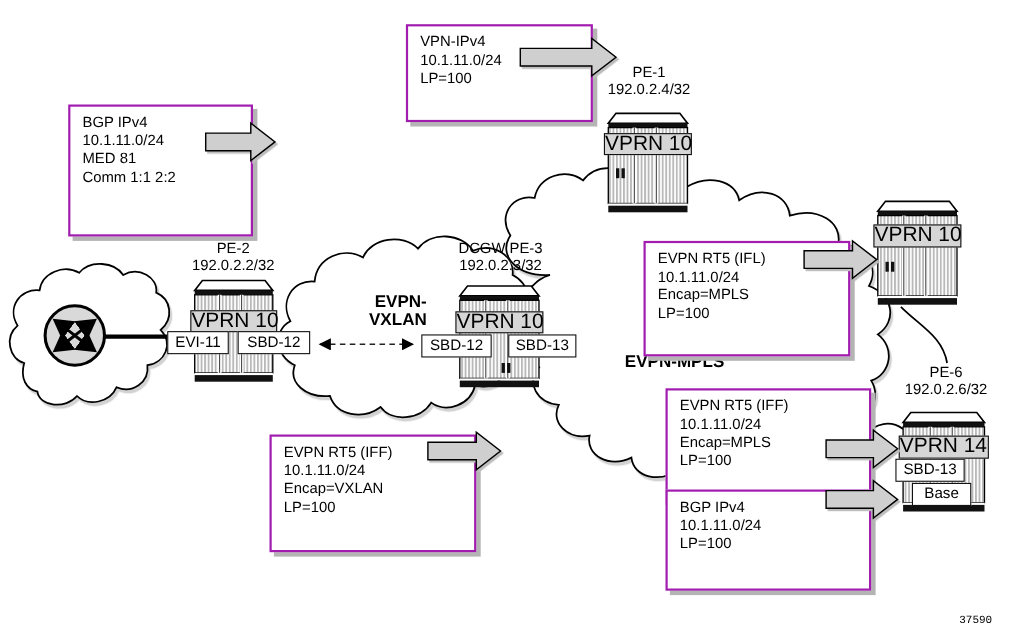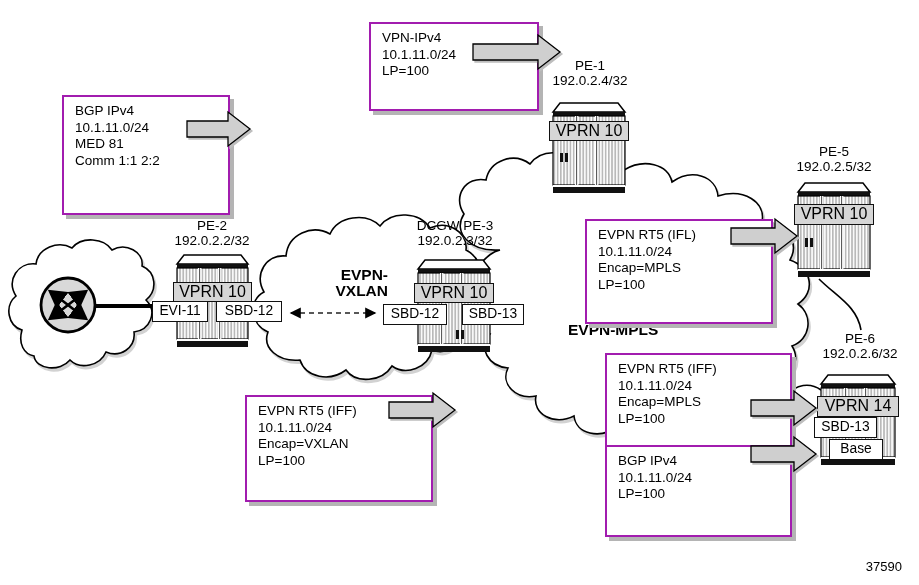--- a/index.html
+++ b/index.html
@@ -6,25 +6,25 @@
   #stage{position:relative;width:919px;height:585px;background:#fff;overflow:hidden;
          font-family:"Liberation Sans",sans-serif;color:#000;}
   svg{position:absolute;left:0;top:0;}
   .callout{position:absolute;background:#fff;border:2px solid #a21caf;
            box-shadow:4px 4px 0 #b4b4b4;padding:6px 0 12px 11px;z-index:30;}
   .cl{font-size:13.5px;line-height:16.6px;white-space:nowrap;}
   .node-label{position:absolute;width:140px;text-align:center;font-size:13.5px;
               line-height:14.6px;z-index:40;white-space:nowrap;}
   .cloud-label{position:absolute;font-weight:bold;font-size:15.5px;line-height:16px;
                text-align:right;z-index:25;white-space:nowrap;}
-  .band{position:absolute;border:1.6px solid #111;background:#d6d6d6;text-align:center;
-        font-size:16px;z-index:35;white-space:nowrap;box-sizing:border-box;}
+  .band{position:absolute;border:1.6px solid #111;background:#d6d6d6;text-align:left;
+        font-size:19px;z-index:35;white-space:nowrap;box-sizing:border-box;}
   .tag{position:absolute;border:1.8px solid #111;background:#fff;text-align:center;
        font-size:13.8px;z-index:36;white-space:nowrap;box-sizing:border-box;}
-  .fig-num{position:absolute;font-size:13px;z-index:40;}
+  .fig-num{position:absolute;font-size:10px;z-index:40;font-family:Liberation Mono, monospace;}
   #arrow-layer{z-index:50;pointer-events:none;}
   #under-layer{z-index:10;}
 </style>
 </head>
 <body>
 
 <div id="stage">
 
   <svg id="under-layer" width="919" height="585" viewBox="0 0 919 585">
     <defs>
@@ -186,24 +186,20 @@
     <div>192.0.2.2/32</div>
   </div>
   <div class="node-label" style="left:385px;top:219px">
     <div>DCGW PE-3</div>
     <div>192.0.2.3/32</div>
   </div>
   <div class="node-label" style="left:520px;top:59px">
     <div>PE-1</div>
     <div>192.0.2.4/32</div>
   </div>
-  <div class="node-label" style="left:764px;top:145px">
-    <div>PE-5</div>
-    <div>192.0.2.5/32</div>
-  </div>
   <div class="node-label" style="left:790px;top:332px">
     <div>PE-6</div>
     <div>192.0.2.6/32</div>
   </div>
 
   <div class="cloud-label" style="left:288px;top:267px;width:100px">
     <div>EVPN-</div>
     <div>VXLAN</div>
   </div>
   <div class="cloud-label" style="left:568px;top:322px">EVPN-MPLS</div>

